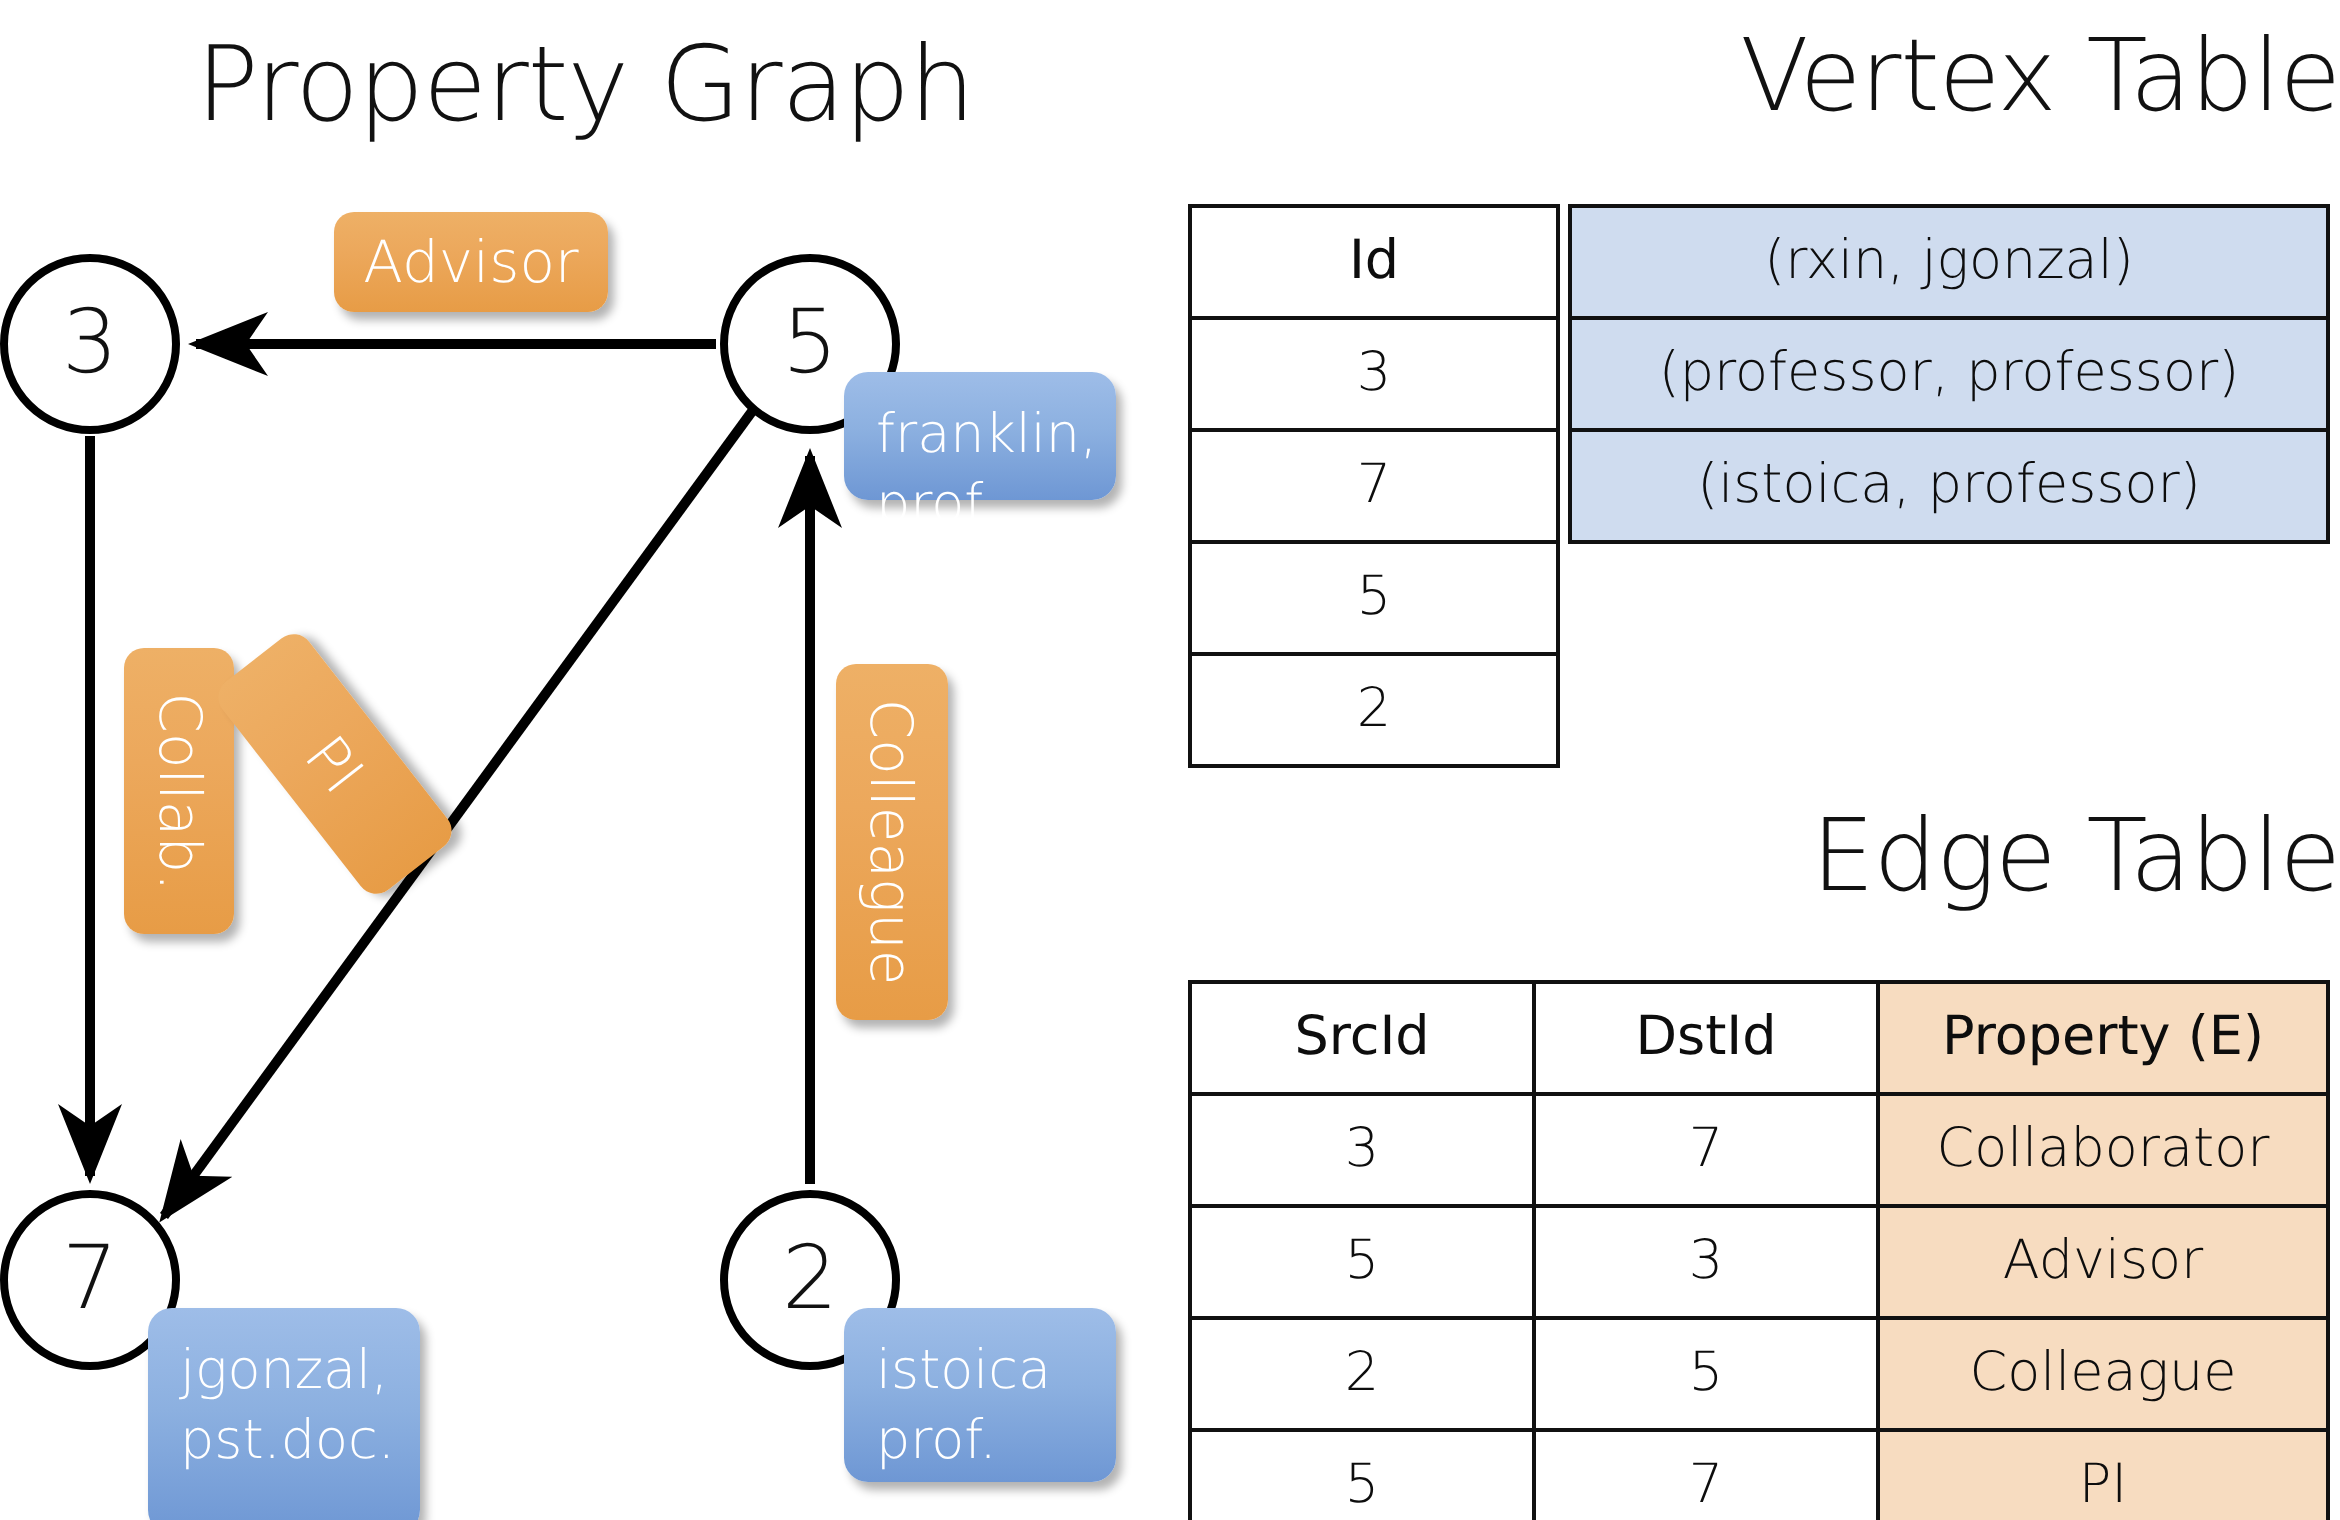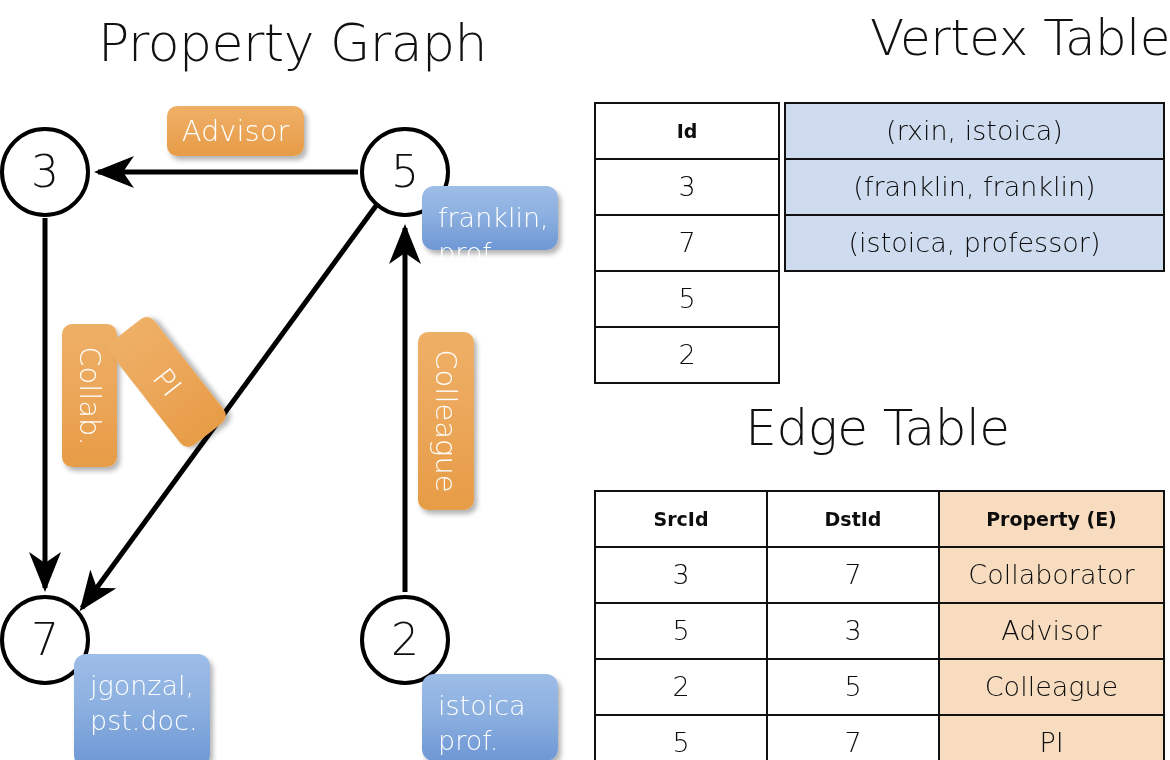--- a/index.html
+++ b/index.html
@@ -32,21 +32,21 @@
     line-height: 58px;
   }
   #title-vertex-table {
     left: 585px; top: 10px; width: 585px;
     text-align: right;
     font-size: 50px;
     line-height: 56px;
   }
   #title-edge-table {
     left: 585px; top: 400px; width: 585px;
-    text-align: center;
+    text-align: right;
     font-size: 50px;
     line-height: 56px;
   }
 
   
   #graph-panel {
     position: absolute;
     left: 0; top: 0;
     width: 585px; height: 760px; padding-left: 36px;
   }
@@ -90,21 +90,21 @@
     font-size: 27px;
     line-height: 35px;
     padding: 14px 0 0 16px;
     box-sizing: border-box;
     z-index: 6;
     white-space: pre;
   }
   #prop-rxin     { left: 62px;  top: 186px; width: 136px; height: 87px; }
   #prop-franklin { left: 422px; top: 186px; width: 136px; height: 64px; }
   #prop-jgonzal  { left: 62px;  top: 654px; width: 136px; height: 113px; margin-left: 12px; }
-  #prop-istoica  { left: 422px; top: 654px; width: 136px; height: 87px; margin-top: 20px; }
+  #prop-istoica  { left: 422px; top: 654px; width: 136px; height: 87px; }
 
   
   .edge-label {
     position: absolute;
     border-radius: 10px;
     background: linear-gradient(to bottom, #eeb066 0%, #eca85c 40%, #e79c46 100%);
     box-shadow: 3px 4px 5px rgba(0,0,0,0.30);
     color: #ffffff;
     font-family: "DejaVu Sans", sans-serif;
     font-weight: 300;
@@ -156,22 +156,22 @@
     font-weight: 300;
     color: #0d0d0d;
     padding: 0;
     height: 54px;
     font-size: 27px;
     line-height: 54px;
     overflow: hidden;
     white-space: nowrap;
   }
   .tbl th {
-    font-weight: bold;
-    font-size: 19px;
+    font-weight: normal;
+    font-size: 27px;
   }
 
   
   #vertex-id-table   { left: 594px; top: 102px; width: 186px; }
   #vertex-prop-table { left: 784px; top: 102px; width: 381px; }
   #vertex-prop-table td, #vertex-prop-table th { background: #cfdcef; }
 
   
   #edge-id-table   { left: 594px; top: 490px; width: 340px; }
   #edge-id-table td, #edge-id-table th { width: 170px; }
@@ -255,24 +255,24 @@
   </tr>
   <tr>
     <td>2</td>
   </tr>
 </tbody>
   </table>
 
 <table class="tbl" id="vertex-prop-table">
   <tbody>
   <tr>
-    <td>(rxin, istoica)</td>
-  </tr>
-  <tr>
-    <td>(franklin, franklin)</td>
+    <td>(rxin, jgonzal)</td>
+  </tr>
+  <tr>
+    <td>(professor, professor)</td>
   </tr>
   <tr>
     <td>(istoica, professor)</td>
   </tr>
 </tbody>
   </table>
 
 <div class="title" id="title-edge-table">Edge Table</div>
 
 <table class="tbl" id="edge-id-table">

